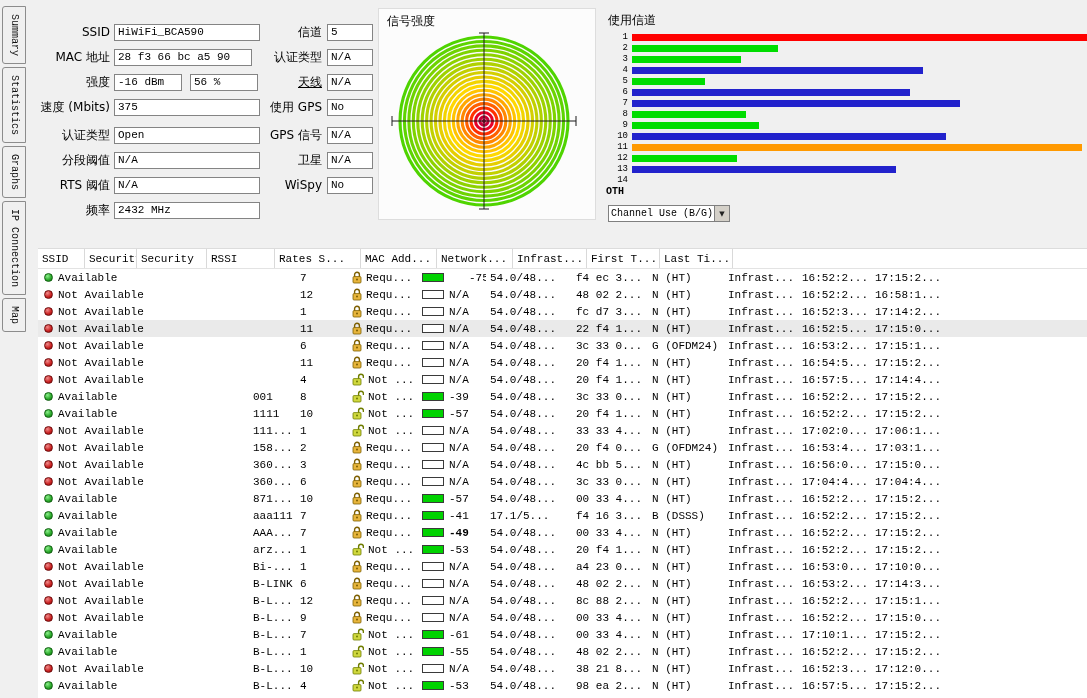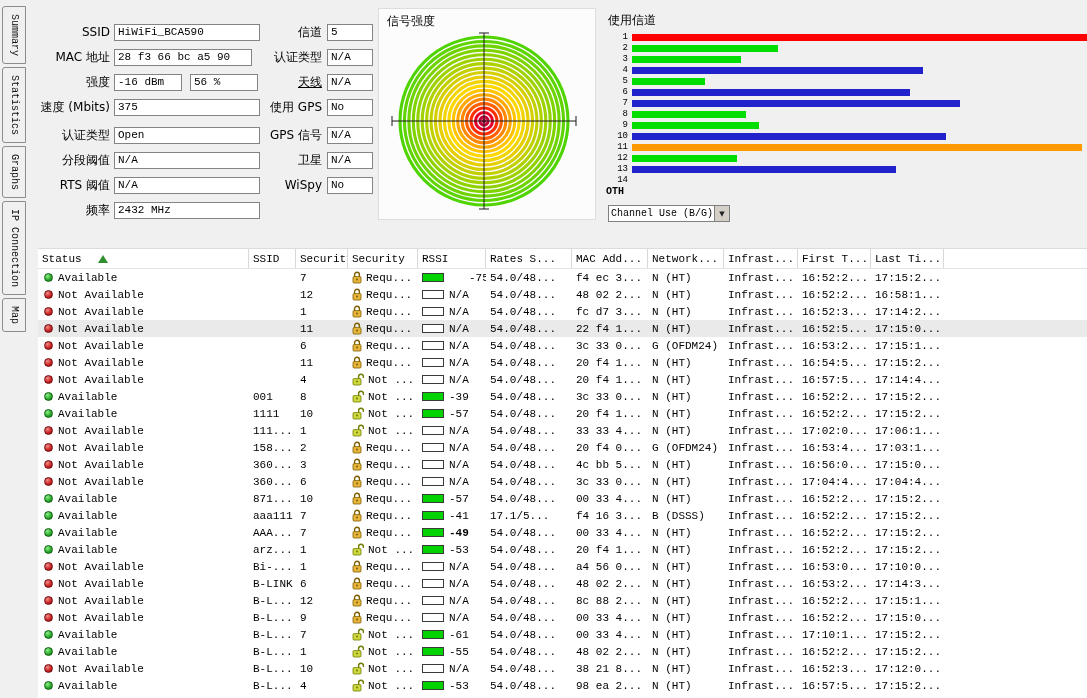--- a/index.html
+++ b/index.html
@@ -197,24 +197,20 @@
         </div>
       </div>
     <div class="combo">
       <div class="combo-text">Channel Use (B/G)</div>
       <div class="combo-btn">▼</div>
     </div>
   </div>
 
   <div id="grid">
     <div id="thead">
-        <div class="hcell" style="width: 211px;">
-          <span>Status</span>
-          <span class="sort-asc"></span>
-        </div>
         <div class="hcell" style="width: 47px;">
           <span>SSID</span>
         </div>
         <div class="hcell" style="width: 52px;">
           <span>Security</span>
         </div>
         <div class="hcell" style="width: 70px;">
           <span>Security</span>
         </div>
         <div class="hcell" style="width: 68px;">
@@ -731,21 +727,21 @@
                 <circle cx="5" cy="8.6" r="1" fill="#7d5f00"></circle>
               </svg>
             </span>
             <span>Requ...</span>
           </div>
           <div class="tcell" style="width: 68px;">
             <span class="rssi-bar na"></span>
             <span>N/A</span>
           </div>
           <div class="tcell" style="width: 86px;">54.0/48...</div>
-          <div class="tcell" style="width: 76px;">a4 56 0...</div>
+          <div class="tcell" style="width: 76px;">a4 23 0...</div>
           <div class="tcell" style="width: 76px;">N (HT)</div>
           <div class="tcell" style="width: 74px;">Infrast...</div>
           <div class="tcell" style="width: 73px;">16:53:0...</div>
           <div class="tcell" style="width: 73px;">17:10:0...</div>
         </div>
         <div class="trow">
           <div class="tcell" style="width: 211px;">
             <span class="dot off"></span>
             <span>Not Available</span>
           </div>

